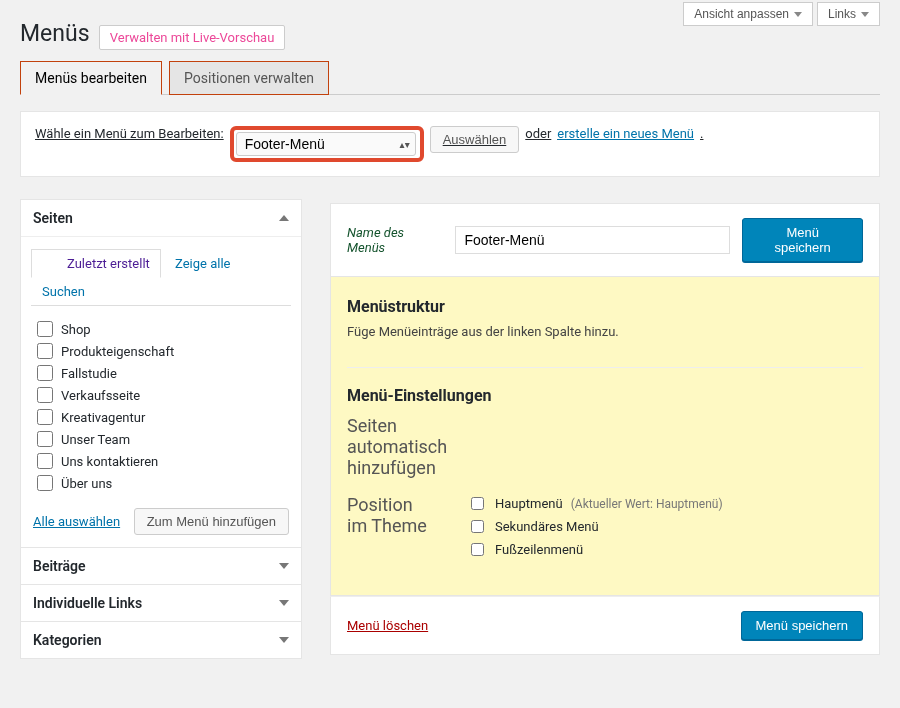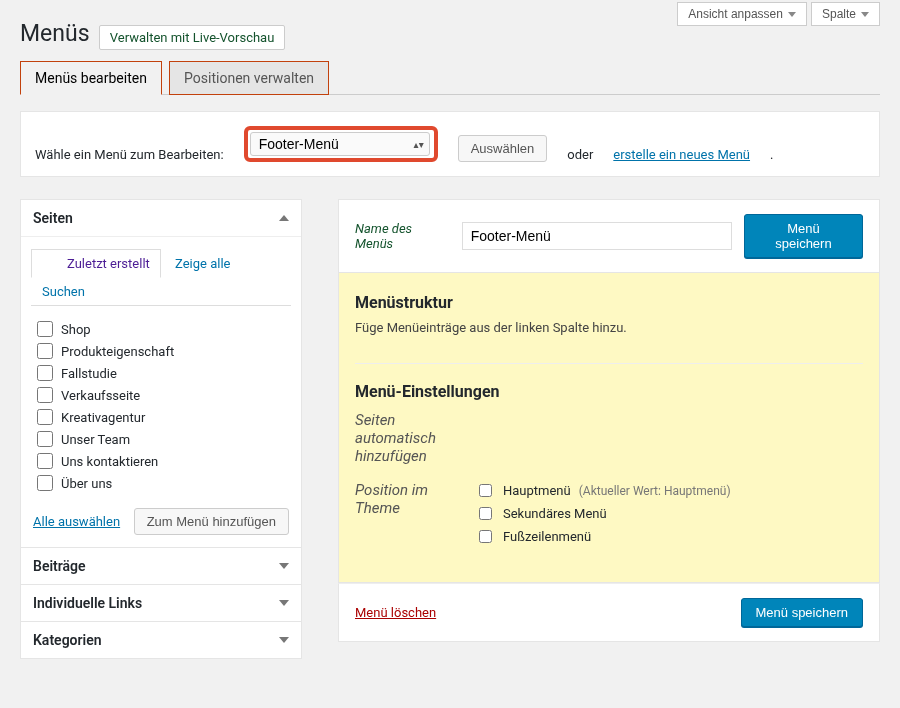--- a/index.html
+++ b/index.html
@@ -41,21 +41,21 @@
     font-size: 23px;
     font-weight: 400;
     margin: 10px 0 14px;
     display: inline-block;
   }
   .title-action {
     display: inline-block;
     margin-left: 6px;
     padding: 4px 10px;
     border: 1px solid #ccc;
-    color: #14532d;
+    color: #ec4899;
     background: #fff;
     font-size: 13px;
     cursor: pointer;
     border-radius: 2px;
     vertical-align: middle;
   }
   .nav-tab-wrapper {
     border-bottom: 1px solid #ccc;
     margin: 0 0 16px;
     padding: 0;
@@ -73,24 +73,25 @@
   .nav-tab.active {
     background: #f1f1f1;
     border-bottom-color: #f1f1f1;
     color: #000;
   }
   .manage-bar {
     background: #fff;
     border: 1px solid #e5e5e5;
     padding: 14px 14px;
     display: flex;
-    align-items: flex-end;
-    gap: 20px;
+    align-items: flex-start;
+    gap: 6px;
     flex-wrap: wrap;
     margin-bottom: 22px;
+    text-decoration: underline;
   }
   .select-wrap {
     position: relative;
     border: 4px solid #e0492e;
     border-radius: 6px;
     padding: 2px 4px 2px 2px;
     display: inline-block;
   }
   select.menu-select {
     font-size: 14px;
@@ -114,21 +115,21 @@
     background: #f7f7f7;
     border: 1px solid #ccc;
     padding: 5px 12px;
     font-size: 13px;
     color: #555;
     cursor: pointer;
     border-radius: 3px;
   }
   a.link { color: #0073aa; text-decoration: underline; cursor: pointer; }
   a.danger { color: #a00; text-decoration: underline; cursor: pointer; }
-  .cols { display: flex; gap: 36px; align-items: flex-start; }
+  .cols { display: flex; gap: 28px; align-items: center; }
   .col-left { width: 282px; flex-shrink: 0; }
   .col-right { flex: 1; }
   .postbox {
     background: #fff;
     border: 1px solid #e5e5e5;
     margin-bottom: 0;
   }
   .postbox + .postbox { margin-top: -1px; }
   .postbox-header {
     padding: 10px 12px;
@@ -228,23 +229,22 @@
   .menu-body h3 { margin: 0 0 8px; font-size: 16px; }
   .menu-body p.desc { margin: 0 0 28px; color: #444; }
   .settings-row {
     display: flex;
     align-items: flex-start;
     gap: 30px;
     margin-bottom: 14px;
   }
   .settings-row .lbl {
     width: 90px;
-    font-style: italic;
     color: #555;
-    font-size: 15px;
+    font-size: 18px;
     padding-top: 2px;
   }
   .settings-row .opts { flex: 1; }
   .opts label {
     display: flex;
     align-items: center;
     gap: 8px;
     padding: 2px 0;
   }
   .opts .hint { color: #777; font-size: 12px; }
@@ -261,21 +261,21 @@
 </style>
 </head>
 <body>
 
 <div class="top-btns">
   <button class="screen-btn">
     <span>Ansicht anpassen</span>
     <span class="tri-down"></span>
   </button>
   <button class="screen-btn">
-    <span>Spalte</span>
+    <span>Links</span>
     <span class="tri-down"></span>
   </button>
 </div>
 
 <div class="wrap">
   <h1 class="page-title">Menüs</h1>
   <a class="title-action">Verwalten mit Live-Vorschau</a>
 
   <div class="nav-tab-wrapper">
     <span class="nav-tab active">Menüs bearbeiten</span>

